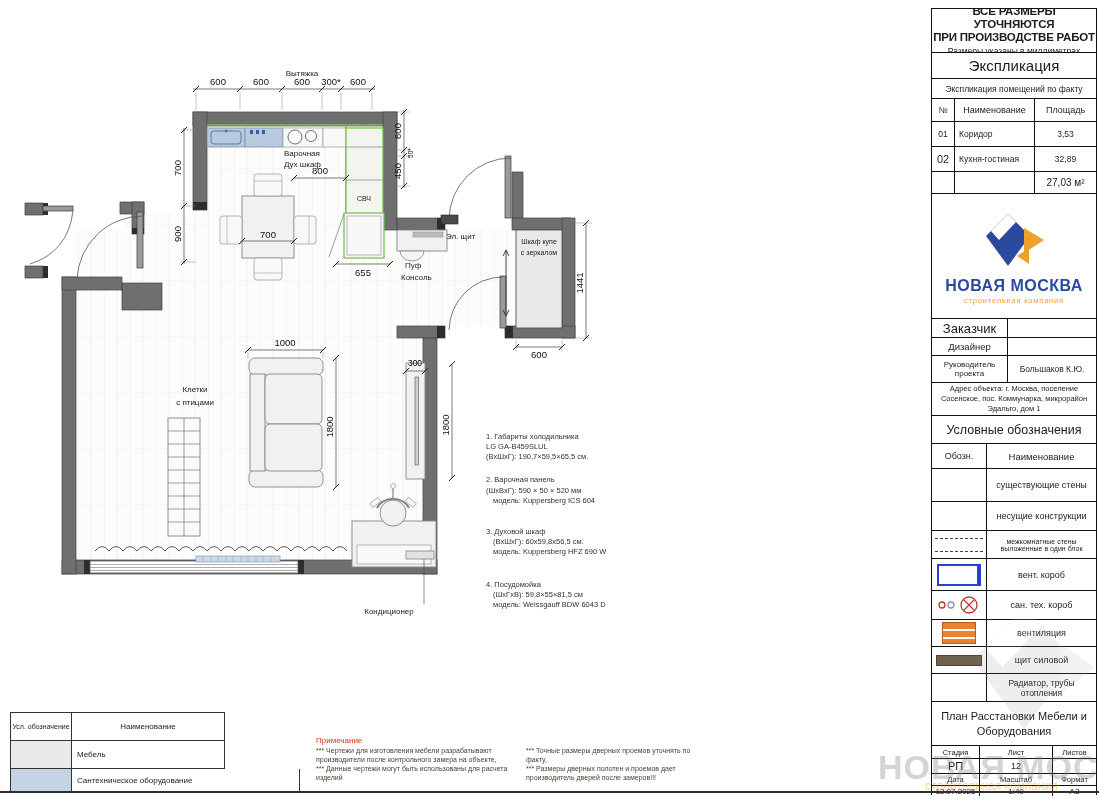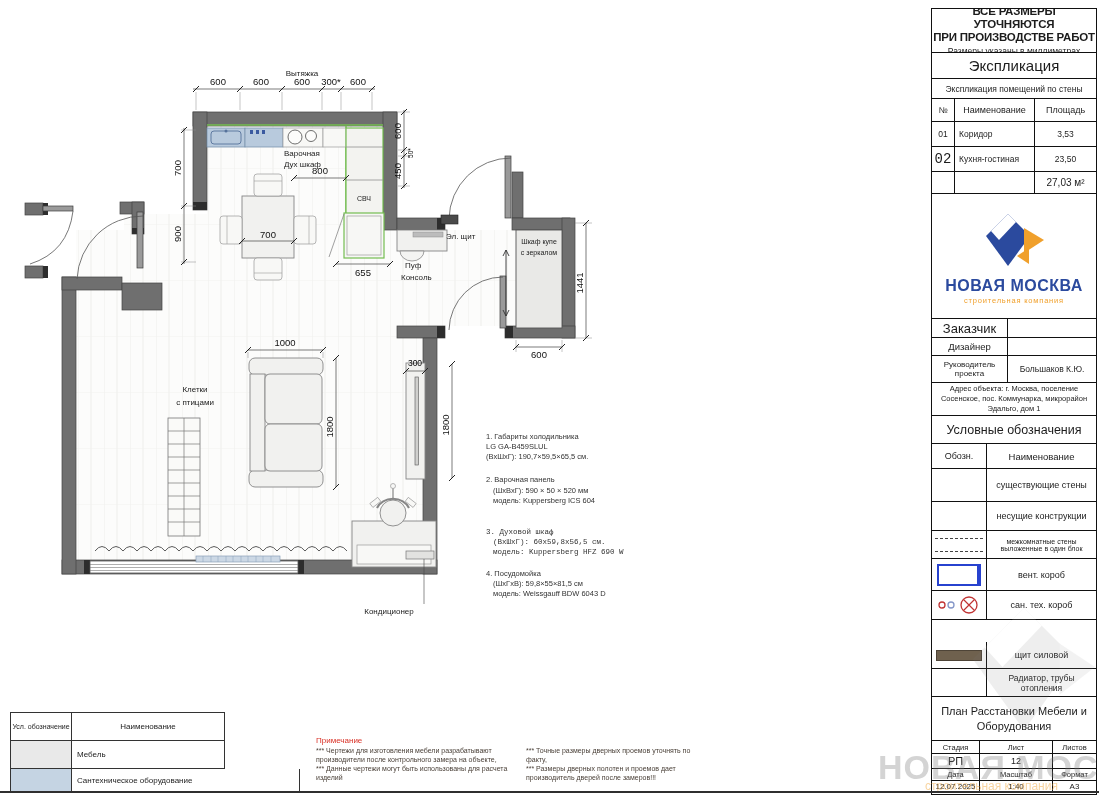--- a/index.html
+++ b/index.html
@@ -19,21 +19,21 @@
   .dimtxt{font-size:9.5px;fill:#111;}
   .lbl{font-size:8px;fill:#222;}
   .lbl-s{font-size:7px;fill:#222;}
   .green{stroke:#74bd51;stroke-width:1.5;fill:none;}
   .blue-cab{fill:#b8cadd;stroke:#7b94ae;stroke-width:.8;}
   
   .abs{position:absolute;}
   #equip-notes{left:486px;top:432px;width:210px;font-size:7.5px;line-height:1.35;color:#333;}
   #equip-notes .item{margin-bottom:13px;}
   #equip-notes .item:nth-child(2){margin-bottom:21px;}
-  #equip-notes .item:nth-child(3){margin-bottom:12px;font-family:Liberation Mono, monospace;}
+  #equip-notes .item:nth-child(3){margin-bottom:23px;}
   #red-notes{left:316px;top:736px;width:394px;}
   #red-notes .rn-title{color:#d93025;font-size:8px;margin-bottom:1px;}
   #red-notes .cols{display:flex;gap:10px;font-size:7px;line-height:1.3;color:#4a4038;}
   #red-notes .c1{width:200px;} #red-notes .c2{width:180px;}
   
   #furn-table{left:10px;top:712px;font-size:8px;}
   .ft-row{display:flex;}
   .ft-cell{border:1px solid #333;box-sizing:border-box;display:flex;align-items:center;justify-content:center;text-align:center;background:#fff;}
   .ft-c1{width:62px;} 
   
@@ -317,21 +317,21 @@
   </svg>
 
   <div id="equip-notes" class="abs">
     <div class="item">
       <div>1. Габариты холодильника</div>
       <div>LG GA-B459SLUL</div>
       <div>(ВхШхГ): 190,7×59,5×65,5 см.</div>
     </div>
     <div class="item">
       <div>2. Варочная панель</div>
-      <div style="margin-left:7px">(ШхВхГ): 590 × 50 × 520 мм</div>
+      <div style="">(ШхВхГ): 590 × 50 × 520 мм</div>
       <div style="margin-left:7px">модель: Kuppersberg ICS 604</div>
     </div>
     <div class="item">
       <div>3. Духовой шкаф</div>
       <div style="margin-left:7px">(ВхШхГ): 60х59,8х56,5 см.</div>
       <div style="margin-left:7px">модель: Kuppersberg HFZ 690 W</div>
     </div>
     <div class="item">
       <div>4. Посудомойка</div>
       <div style="margin-left:7px">(ШхГхВ): 59,8×55×81,5 см</div>
@@ -370,41 +370,41 @@
 
   <div id="tblock" class="abs">
 
     <div class="tb-row tb-center" style="height:44px;">
       <div class="hdr-line">ВСЕ РАЗМЕРЫ УТОЧНЯЮТСЯ</div>
       <div class="hdr-line">ПРИ ПРОИЗВОДСТВЕ РАБОТ</div>
       <div class="hdr-sub">Размеры указаны в миллиметрах</div>
     </div>
 
     <div class="tb-row tb-center" style="height:26px;font-size:15px;">Экспликация</div>
-    <div class="tb-row tb-center" style="height:20px;font-size:8.5px;">Экспликация помещений по стены</div>
+    <div class="tb-row tb-center" style="height:20px;font-size:8.5px;">Экспликация помещений по факту</div>
 
     <div class="tb-row" style="height:23px;">
       <div class="grid3">
         <div class="g-cell expl-num" style="font-size:8.5px;">№</div>
         <div class="g-cell expl-name" style="font-size:9px;justify-content:center;padding-left:0;">Наименование</div>
         <div class="g-cell expl-area" style="font-size:9px;">Площадь</div>
       </div>
     </div>
     <div class="tb-row" style="height:25px;">
       <div class="grid3">
         <div class="g-cell expl-num" style="font-size:8.5px;">01</div>
         <div class="g-cell expl-name" style="font-size:8.5px;">Коридор</div>
         <div class="g-cell expl-area" style="font-size:8.5px;">3,53</div>
       </div>
     </div>
     <div class="tb-row" style="height:25px;">
       <div class="grid3">
-        <div class="g-cell expl-num" style="font-size:14px;font-family:Liberation Mono, monospace;">02</div>
+        <div class="g-cell expl-num" style="font-size:11px;">02</div>
         <div class="g-cell expl-name" style="font-size:8.5px;">Кухня-гостиная</div>
-        <div class="g-cell expl-area" style="font-size:8.5px;">23,50</div>
+        <div class="g-cell expl-area" style="font-size:8.5px;">32,89</div>
       </div>
     </div>
     <div class="tb-row" style="height:22px;">
       <div class="grid3">
         <div class="g-cell expl-num"></div>
         <div class="g-cell expl-name"></div>
         <div class="g-cell expl-area" style="font-size:10px;">27,03 м²</div>
       </div>
     </div>
 
@@ -487,21 +487,29 @@
           <svg width="46" height="22" viewBox="0 0 46 22">
             <circle cx="6" cy="11" r="3" fill="none" stroke="#c03434" stroke-width="1.3"></circle>
             <circle cx="15" cy="11" r="3" fill="none" stroke="#8496c8" stroke-width="1.3"></circle>
             <circle cx="33" cy="11" r="8" fill="none" stroke="#c03434" stroke-width="1.3"></circle>
             <path d="M27.5,5.5 L38.5,16.5 M38.5,5.5 L27.5,16.5" stroke="#c03434" stroke-width="1.2"></path>
           </svg>
         </div>
         <div class="g-cell leg-name">сан. тех. короб</div>
       </div>
     </div>
-    <div class="tb-row" style="height:27px;margin-top:22px;">
+    <div class="tb-row" style="height:27px;">
+      <div class="grid3">
+        <div class="g-cell leg-sym">
+          <div style="width:32px;height:20px;border:1px solid #b35e15;background:linear-gradient(#e8822e 0 30%,#fff 30% 42%,#e8822e 42% 70%,#fff 70% 82%,#e8822e 82% 100%);"></div>
+        </div>
+        <div class="g-cell leg-name">вентиляция</div>
+      </div>
+    </div>
+    <div class="tb-row" style="height:27px;">
       <div class="grid3">
         <div class="g-cell leg-sym">
           <div style="width:44px;height:9px;background:#6f614e;border:1px solid #4e4437;"></div>
         </div>
         <div class="g-cell leg-name">щит силовой</div>
       </div>
     </div>
     <div class="tb-row" style="height:28px;">
       <div class="grid3">
         <div class="g-cell leg-sym"></div>

